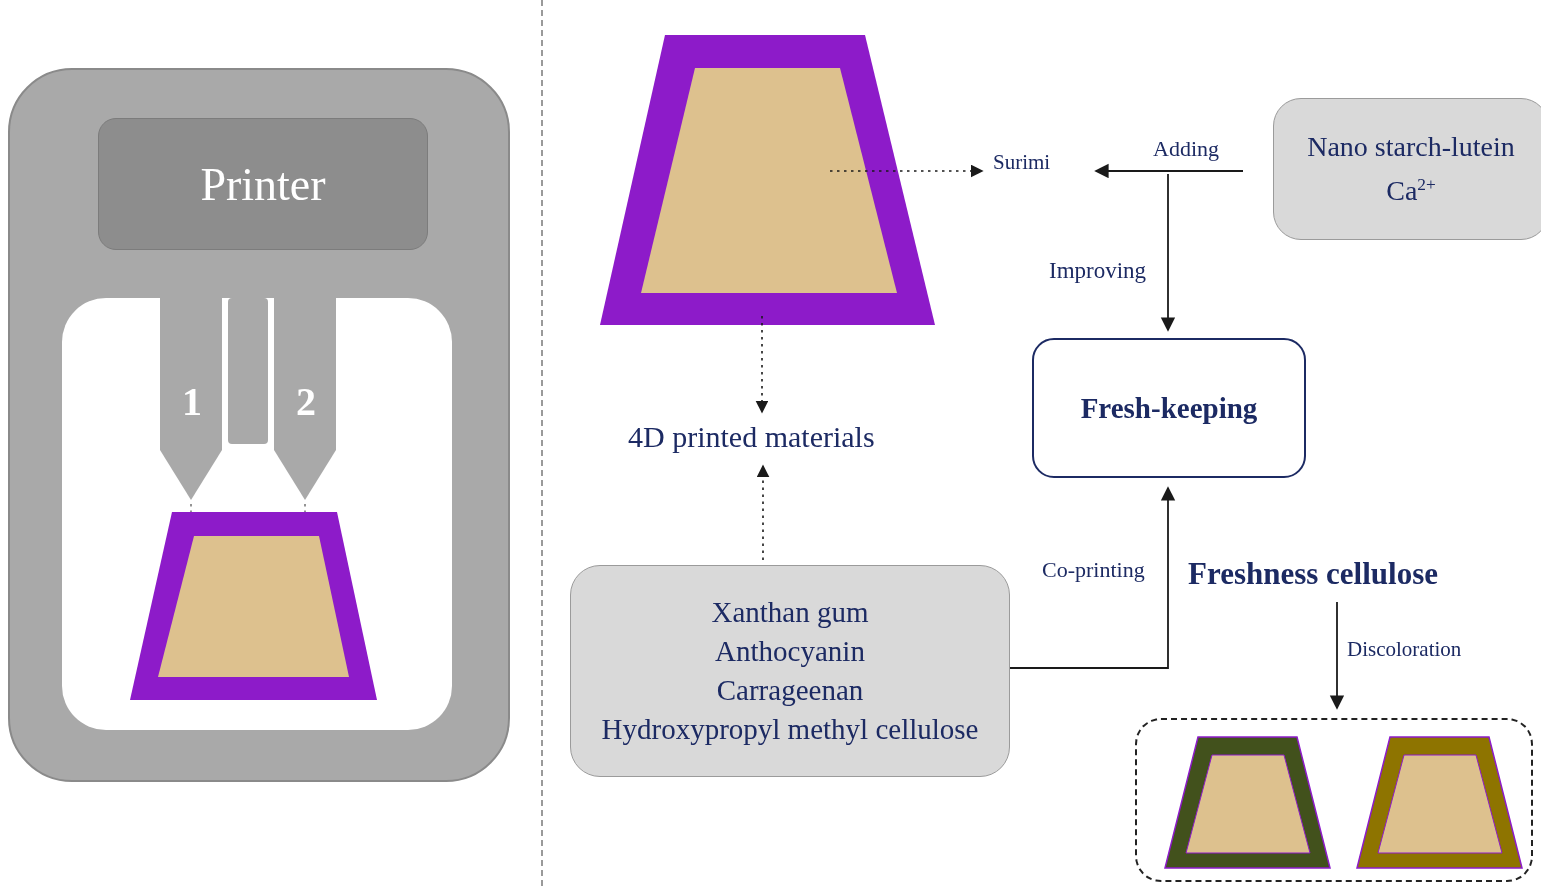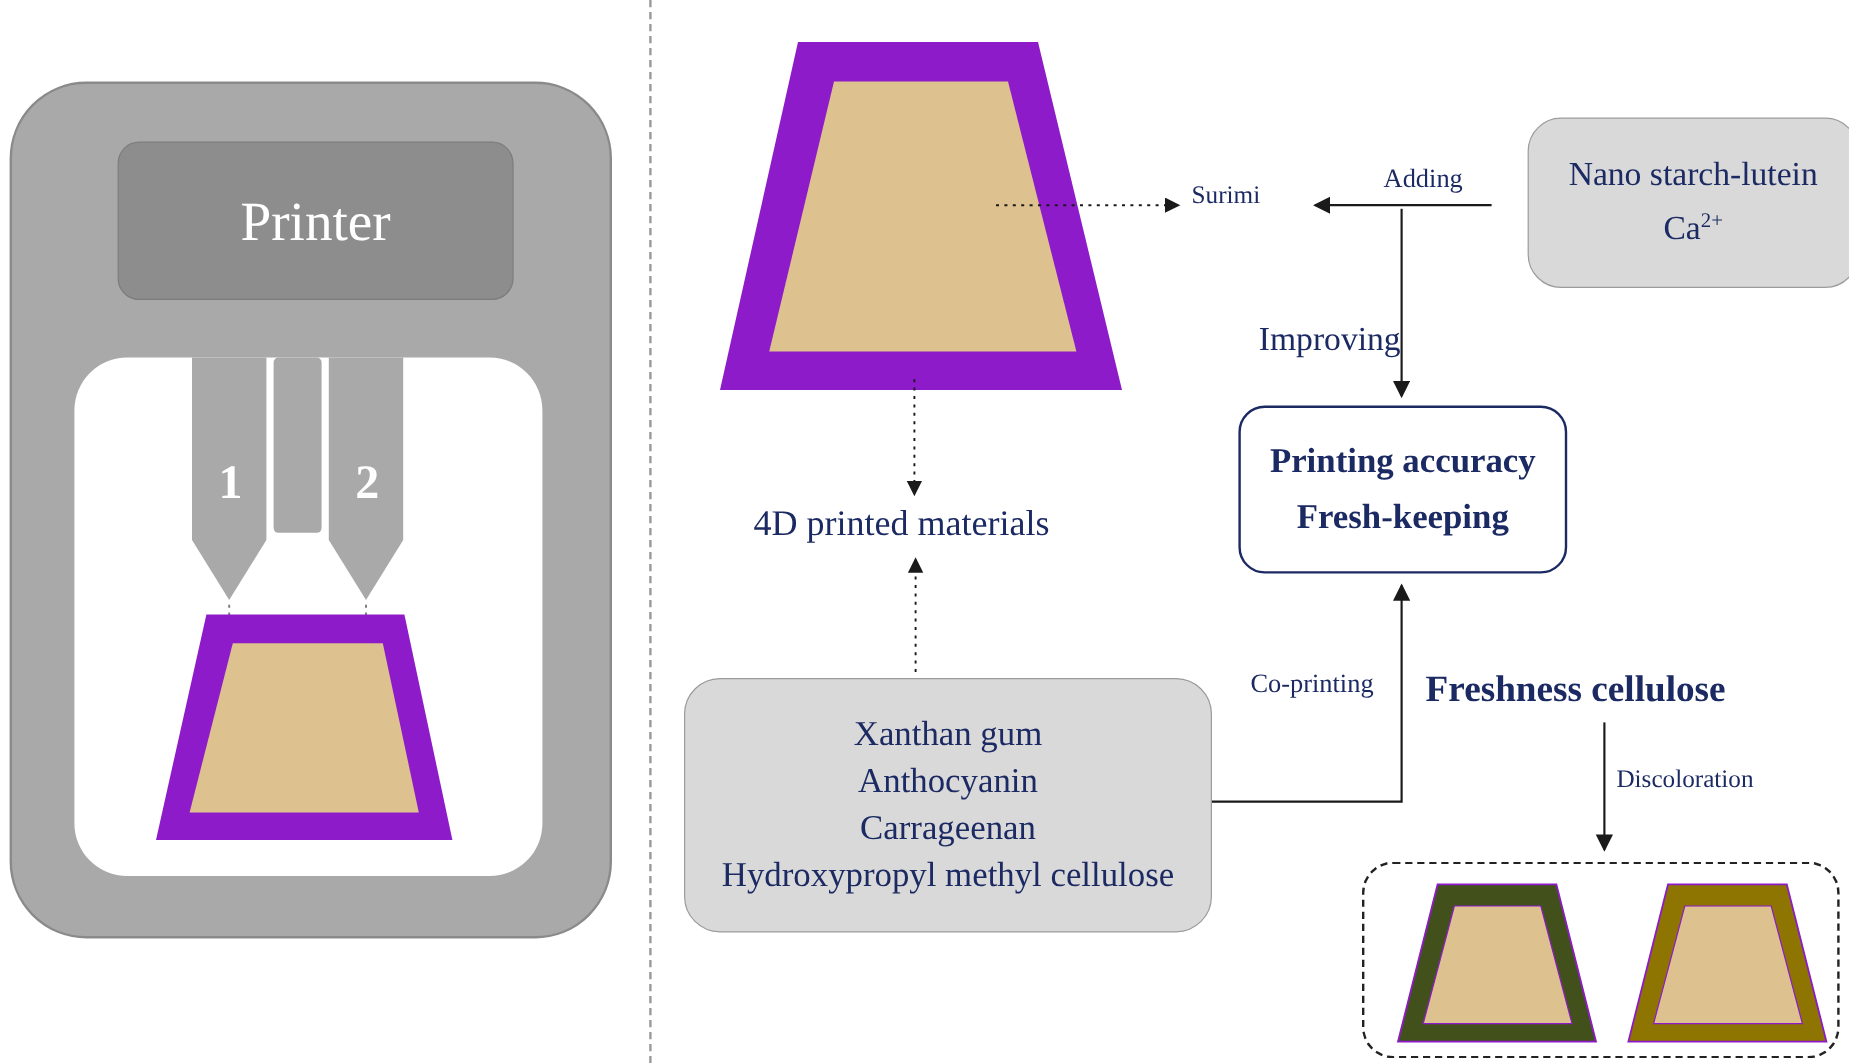--- a/index.html
+++ b/index.html
@@ -54,21 +54,21 @@
   }
   .result-box{
     left:1135px;top:718px;width:398px;height:164px;border-radius:26px;
     background:#ffffff;border:2px dashed #222222;box-sizing:border-box;
   }
 
   
   .navy-text{color:var(--navy);}
   .surimi{left:993px;top:150px;font-size:21px;}
   .adding{left:1131px;top:136px;font-size:22px;margin-left:22px;}
-  .improving{left:1049px;top:268px;font-size:28px;}
+  .improving{left:1049px;top:258px;font-size:23px;}
   .materials{left:628px;top:420px;width:270px;font-size:30px;}
   .coprinting{left:1042px;top:557px;font-size:22px;}
   .freshness{left:1188px;top:556px;font-size:31px;font-weight:bold;}
   .discoloration{left:1347px;top:637px;font-size:21px;}
 
   svg.overlay{left:0;top:0;pointer-events:none;}
   sup{font-size:0.62em;}
 </style>
 </head>
 <body>
@@ -81,21 +81,20 @@
 <div class="abs z1 divider"></div>
 
 <div class="abs z2 gray-box nano-box">
   <div>Nano starch-lutein</div>
   <div>
     <span>Ca</span><sup>2+</sup>
   </div>
 </div>
 
 <div class="abs z2 accuracy-box">
-  <div>Printing accuracy</div>
   <div>Fresh-keeping</div>
 </div>
 
 <div class="abs z2 gray-box ingredients-box">
   <div>Xanthan gum</div>
   <div>Anthocyanin</div>
   <div>Carrageenan</div>
   <div>Hydroxypropyl methyl cellulose</div>
 </div>
 

